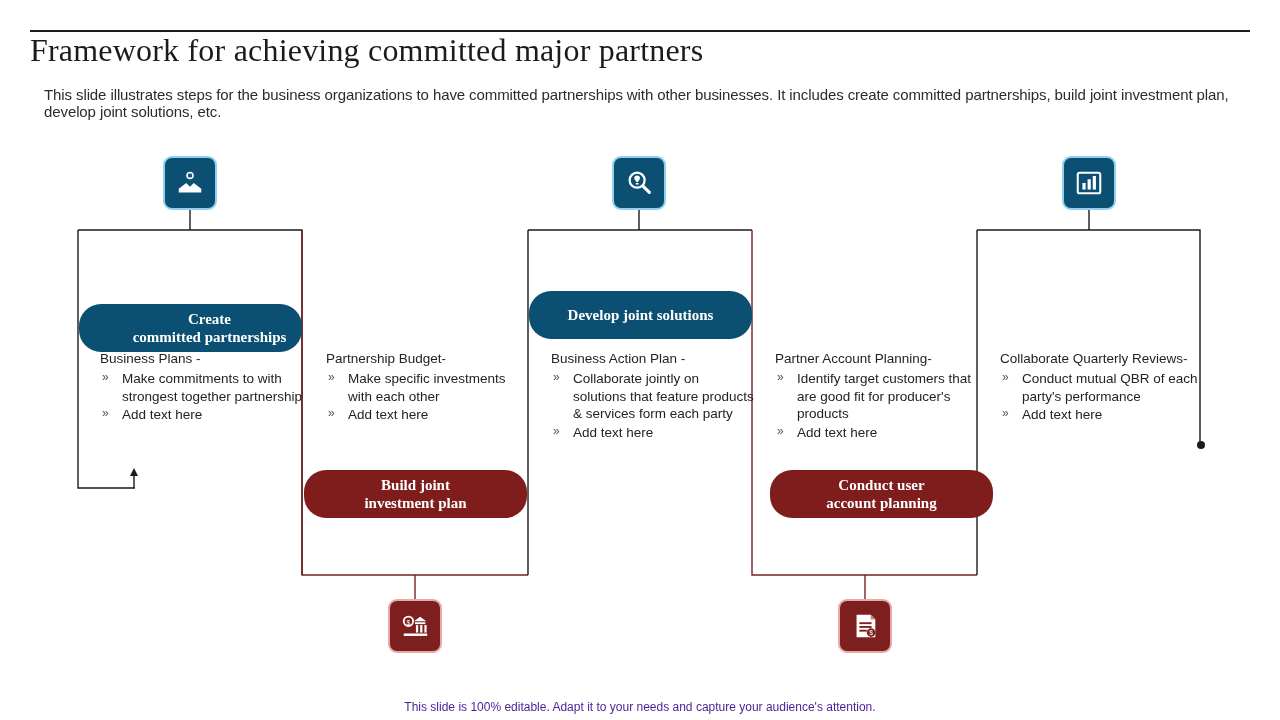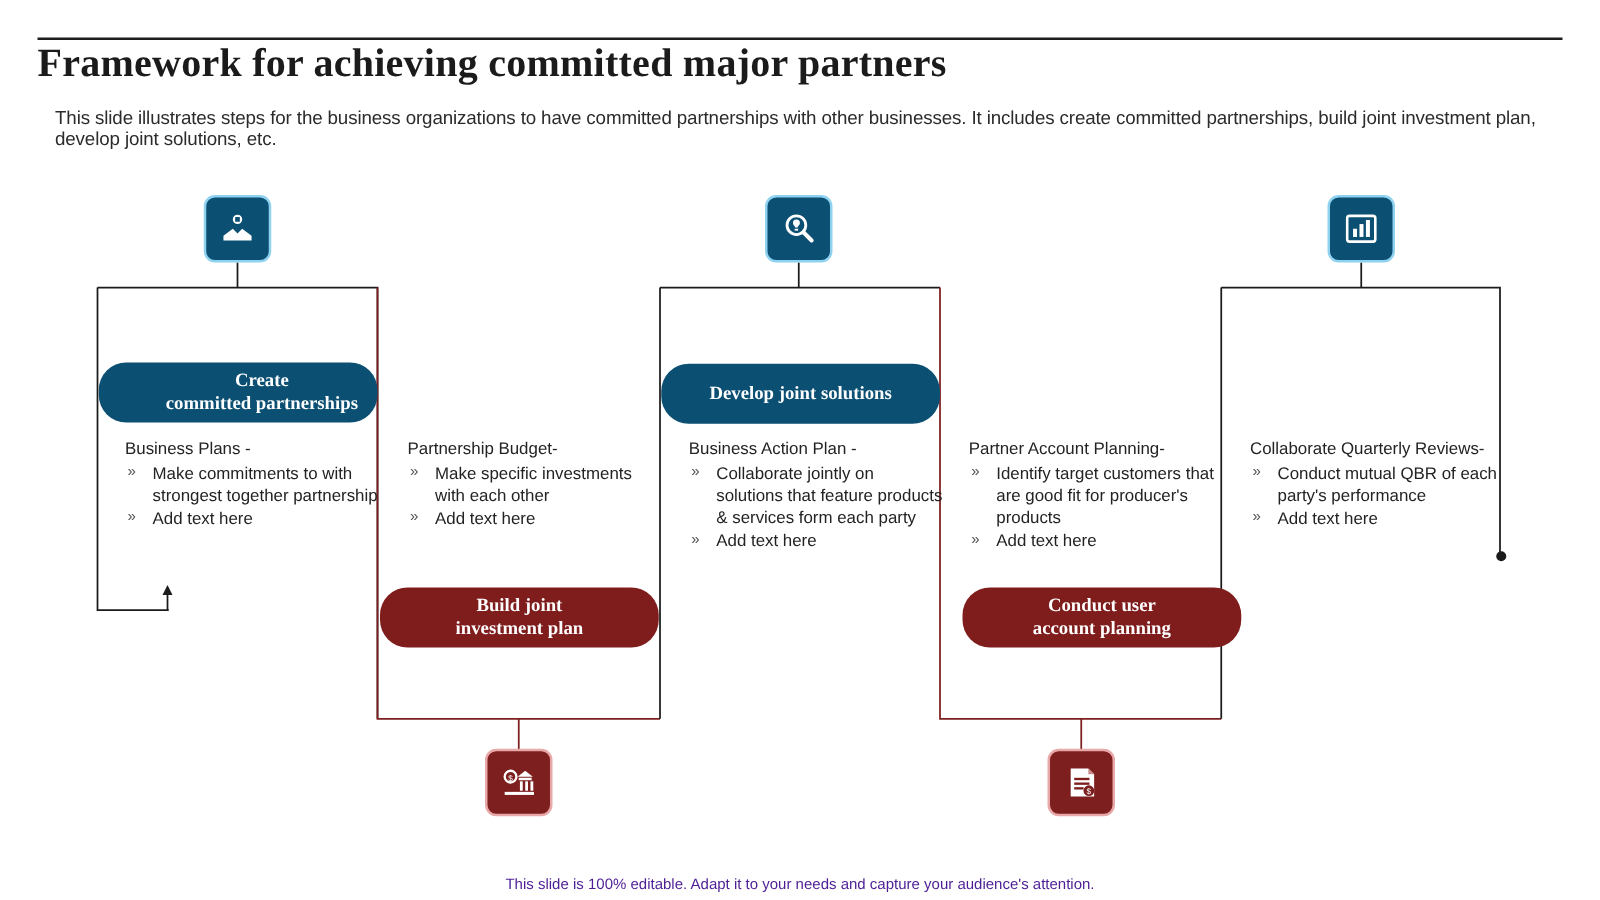--- a/index.html
+++ b/index.html
@@ -23,21 +23,21 @@
     width: 1220px;
     height: 2px;
     background: #1d1d1d;
   }
   .page-title {
     position: absolute;
     left: 30px;
     top: 32px;
     font-family: "Liberation Serif", serif;
     font-size: 32px;
-    font-weight: bold;
+    font-weight: normal;
     color: #1b1b1b;
     letter-spacing: 0.2px;
     white-space: nowrap;
   }
   .page-subtitle {
     position: absolute;
     left: 44px;
     top: 86px;
     width: 1190px;
     font-size: 15px;
@@ -217,21 +217,21 @@
       <path d="M7 4 L22 4 L27 9 L27 28 L7 28 Z" fill="#ffffff"></path>
       <path d="M22 4 L22 9 L27 9 Z" fill="#c98b8b"></path>
       <rect x="10" y="12" width="13" height="2" fill="#7d1f1f"></rect>
       <rect x="10" y="16" width="13" height="2" fill="#7d1f1f"></rect>
       <rect x="10" y="20" width="8" height="2" fill="#7d1f1f"></rect>
       <circle cx="22.5" cy="23" r="4.6" fill="#7d1f1f"></circle>
       <text x="22.5" y="25.8" font-size="7" fill="#ffffff" text-anchor="middle" font-family="sans-serif">$</text>
     </svg>
   </div>
 
-  <div class="pill blue" style="left:79px; top:290px; width:223px; height:48px;padding-left:48px;">Create<br>committed partnerships</div>
+  <div class="pill blue" style="left:79px; top:304px; width:223px; height:48px;padding-left:48px;">Create<br>committed partnerships</div>
   <div class="pill red" style="left:304px; top:470px; width:223px; height:48px;">Build joint<br>investment plan</div>
   <div class="pill blue" style="left:529px; top:291px; width:223px; height:48px;">Develop joint solutions</div>
   <div class="pill red" style="left:754px; top:470px; width:223px; height:48px;margin-left:16px;">Conduct user<br>account planning</div>
 
   <div class="text-block" style="left:100px; top:350px; width:205px;">
     <p class="text-head">Business Plans -</p>
     <ul class="bullets">
       <li><span class="marker">»</span><span>Make commitments to with strongest together partnership</span></li>
       <li><span class="marker">»</span><span>Add text here</span></li>
     </ul>

